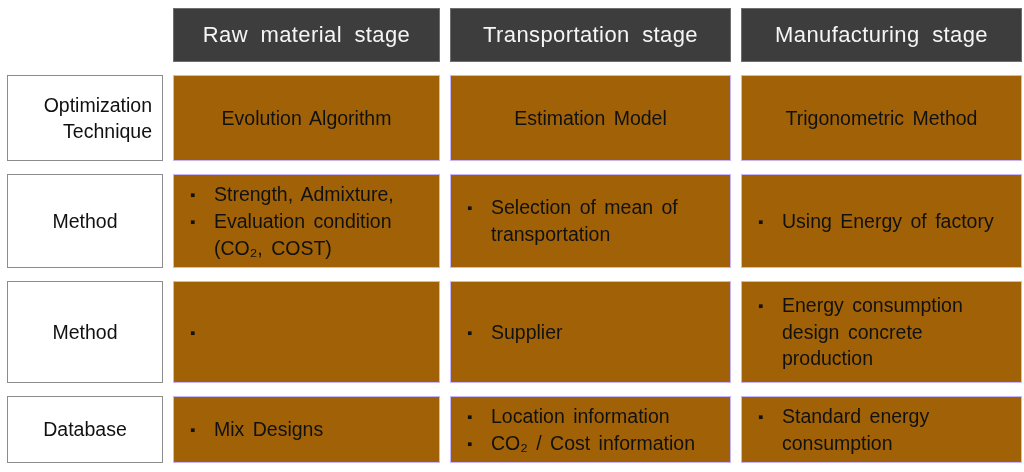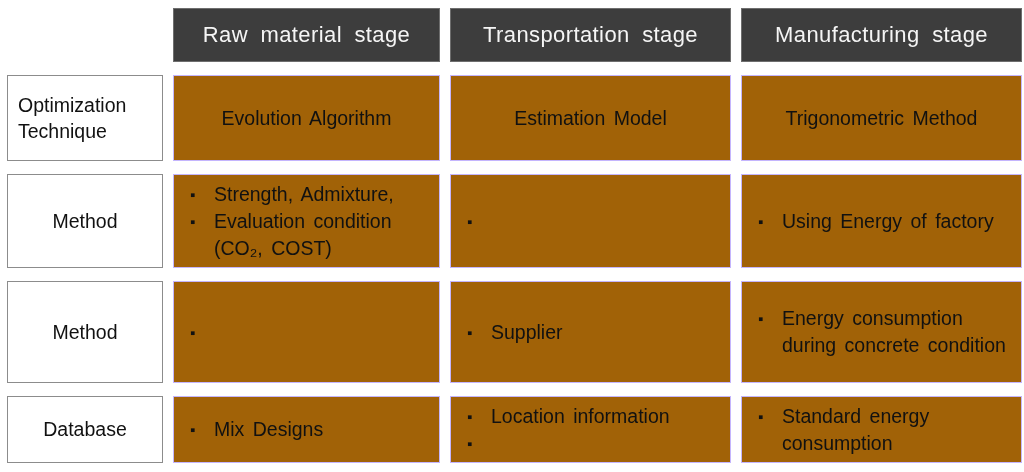--- a/index.html
+++ b/index.html
@@ -38,21 +38,21 @@
     word-spacing: 6px;
     box-sizing: border-box;
     text-align: center;
   }
   .rowlabel {
     background: #ffffff;
     border: 1px solid #8c8c8c;
     display: flex;
     align-items: center;
     justify-content: center;
-    text-align: left;
+    text-align: right;
     font-size: 19.5px;
     word-spacing: 3px;
     line-height: 1.35;
     padding: 0 10px;
     box-sizing: border-box;
   }
   .cell {
     background: #a16207;
     border: 1px solid #c4b5fd;
     display: flex;
@@ -119,20 +119,21 @@
       <div class="li">
         <span class="bullet">▪</span>
         <span class="li-text">Evaluation condition (CO₂, COST)</span>
       </div>
     </div>
   </div>
   <div class="cell">
     <div class="list">
       <div class="li">
         <span class="bullet">▪</span>
+        <span class="li-text">Selection of mean of transportation</span>
       </div>
     </div>
   </div>
   <div class="cell">
     <div class="list">
       <div class="li">
         <span class="bullet">▪</span>
         <span class="li-text">Using Energy of factory</span>
       </div>
     </div>
@@ -151,21 +152,21 @@
       <div class="li">
         <span class="bullet">▪</span>
         <span class="li-text">Supplier</span>
       </div>
     </div>
   </div>
   <div class="cell">
     <div class="list">
       <div class="li">
         <span class="bullet">▪</span>
-        <span class="li-text">Energy consumption during concrete condition</span>
+        <span class="li-text">Energy consumption design concrete production</span>
       </div>
     </div>
   </div>
 
   <div class="rowlabel">Database</div>
   <div class="cell">
     <div class="list">
       <div class="li">
         <span class="bullet">▪</span>
         <span class="li-text">Mix Designs</span>
@@ -173,20 +174,21 @@
     </div>
   </div>
   <div class="cell">
     <div class="list">
       <div class="li">
         <span class="bullet">▪</span>
         <span class="li-text">Location information</span>
       </div>
       <div class="li">
         <span class="bullet">▪</span>
+        <span class="li-text">CO₂ / Cost information</span>
       </div>
     </div>
   </div>
   <div class="cell">
     <div class="list">
       <div class="li">
         <span class="bullet">▪</span>
         <span class="li-text">Standard energy consumption</span>
       </div>
     </div>

